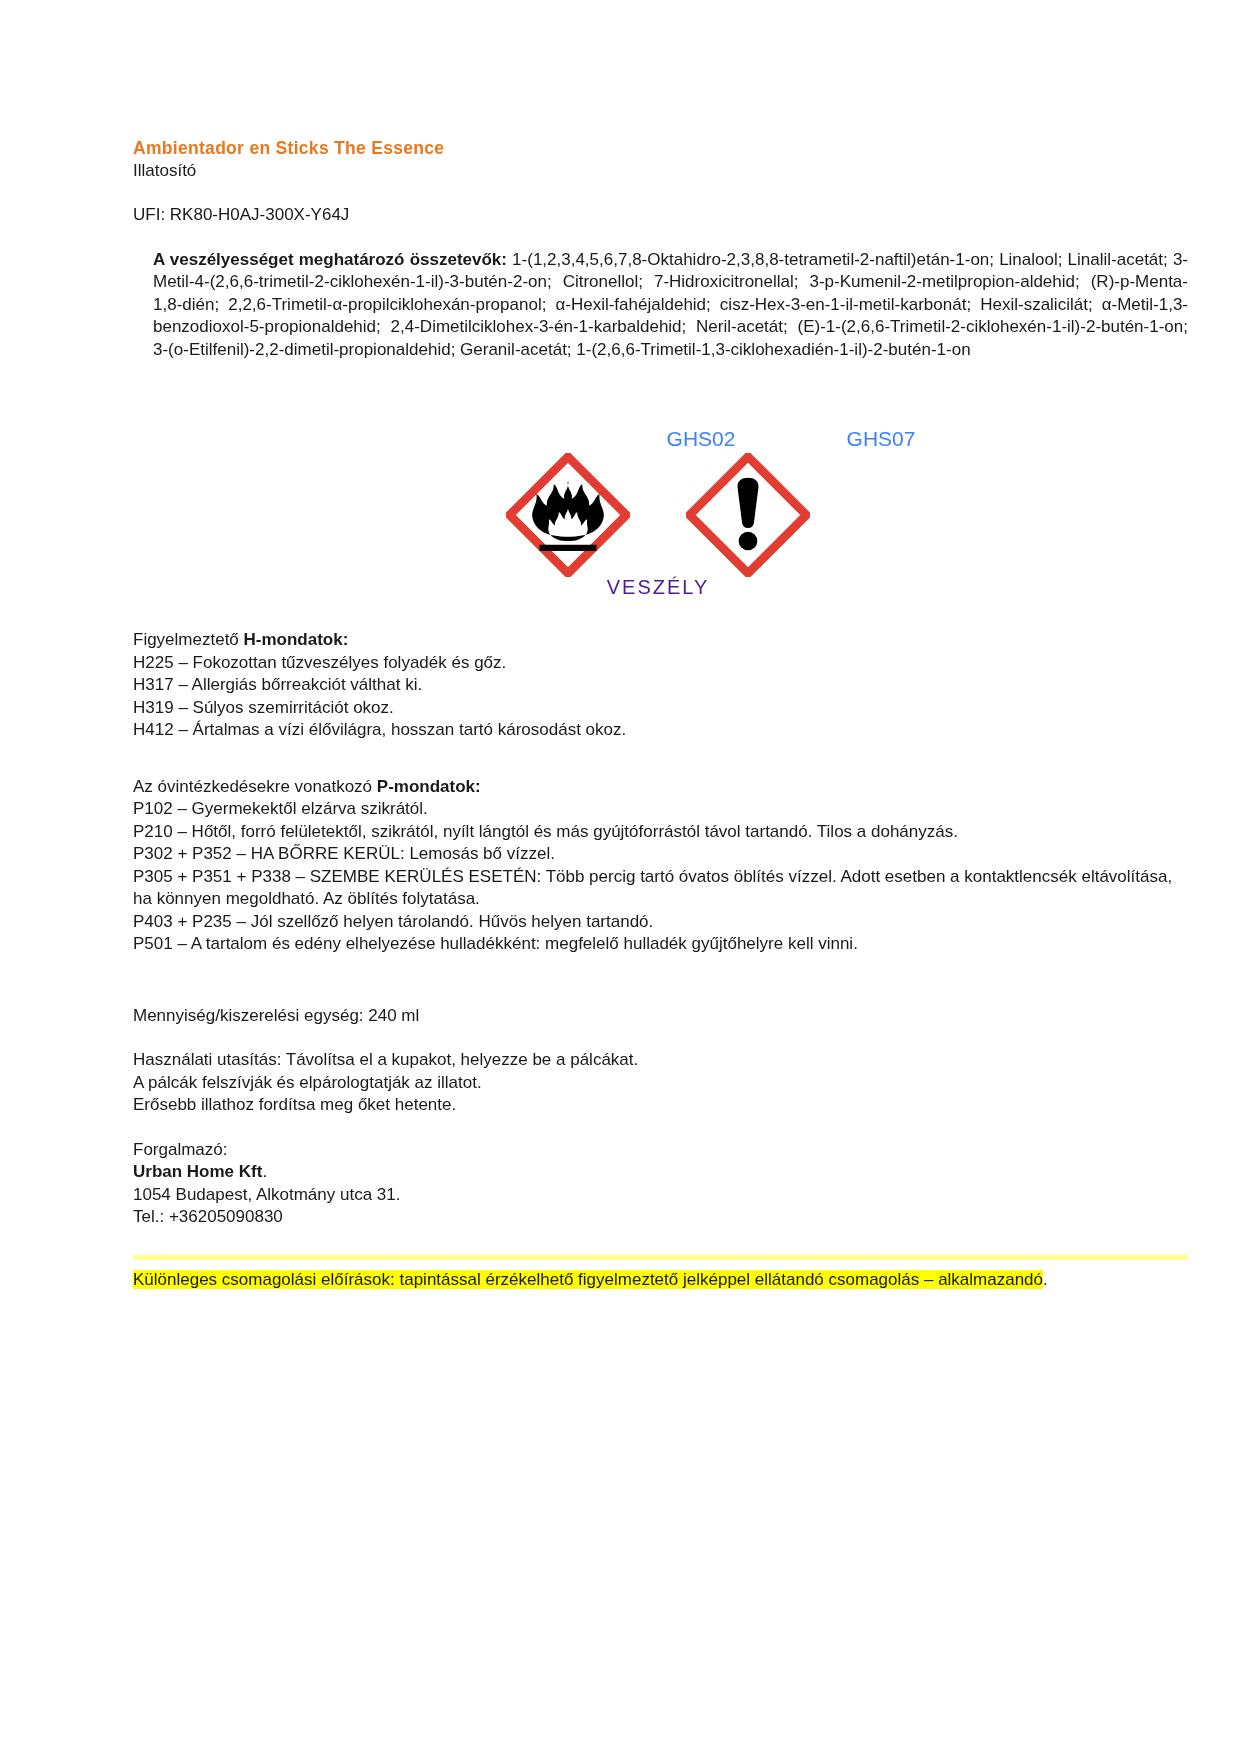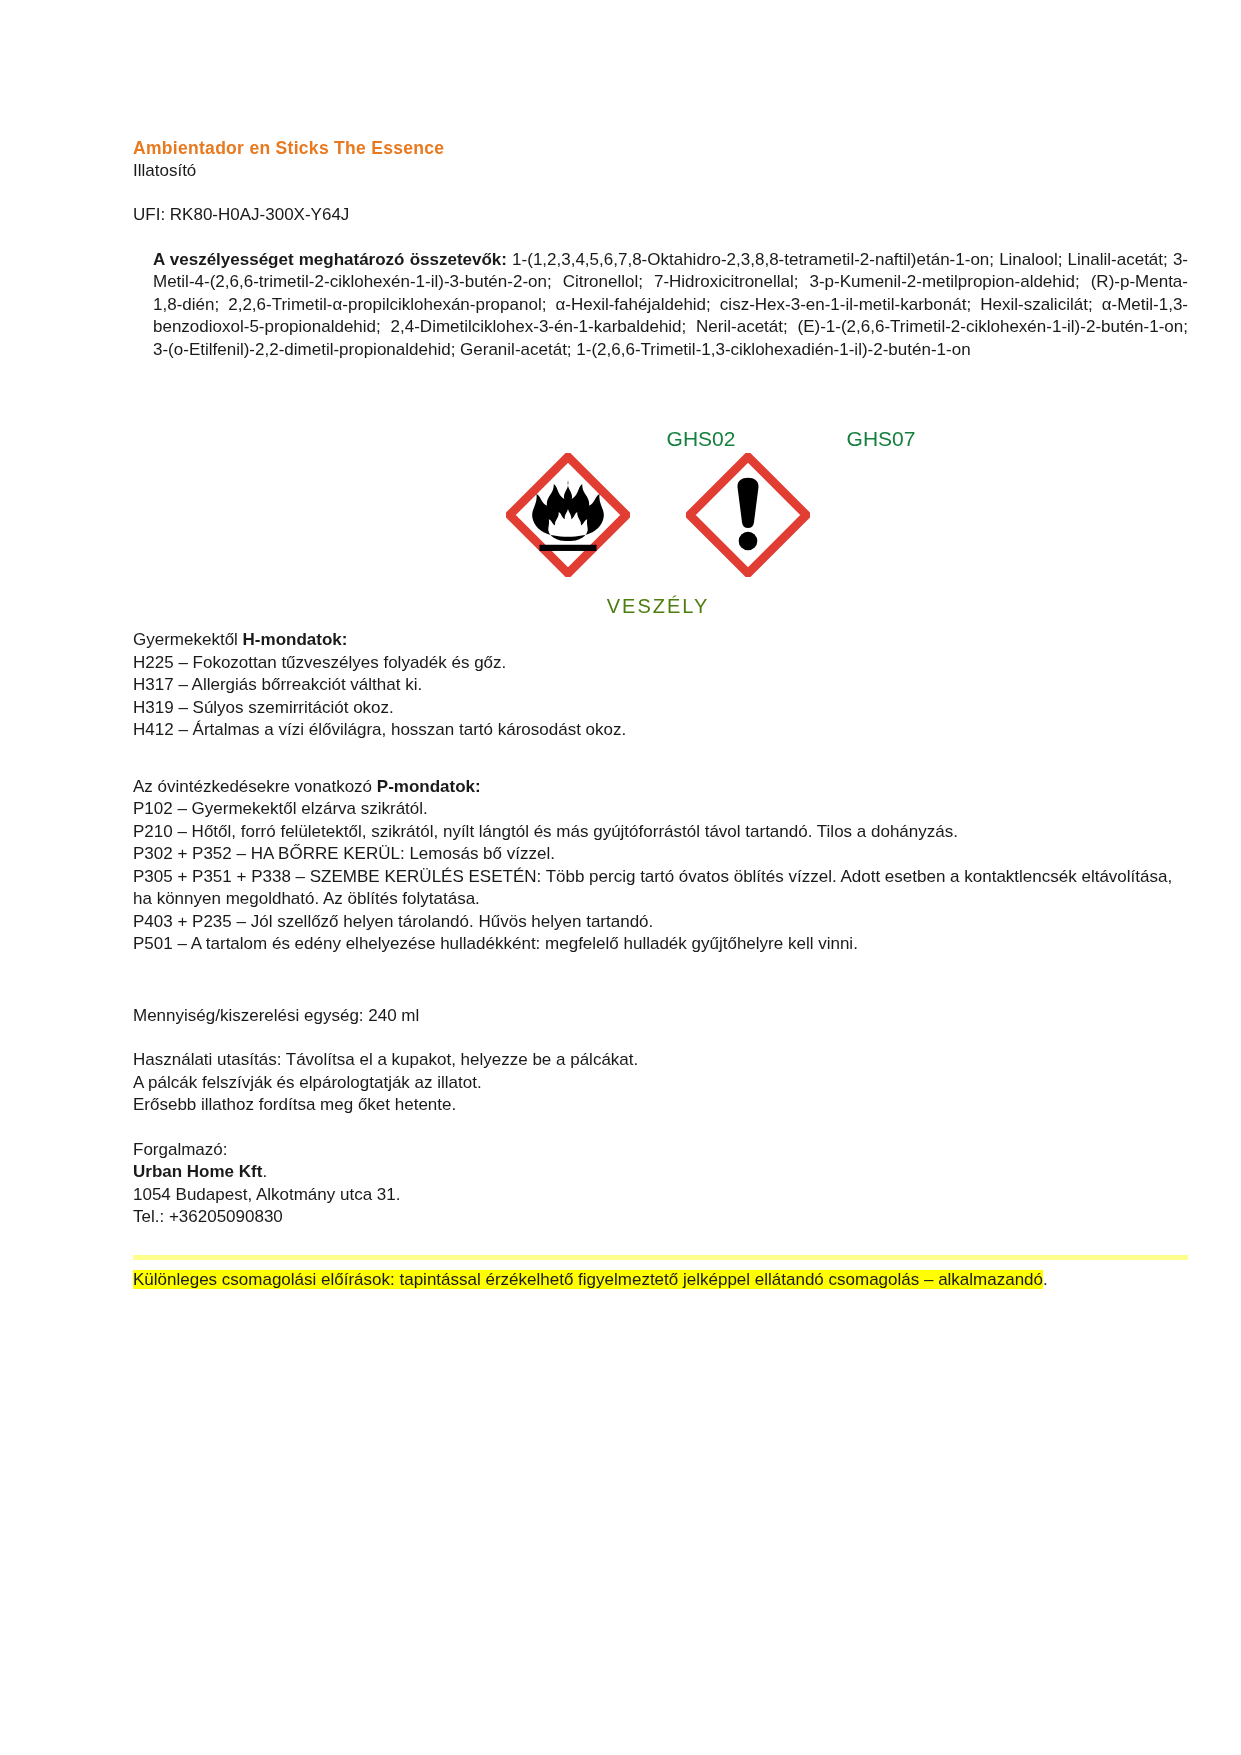--- a/index.html
+++ b/index.html
@@ -15,26 +15,26 @@
   }
   p{margin:0;}
   .gap{height:22px;}
   .title{font-weight:bold;font-size:17.5px;letter-spacing:.3px;}
   .bold{font-weight:bold;}
   .justified{text-align:justify;margin-left:20px;}
   
   .picto-wrap{position:relative;height:192px;margin-top:66px;margin-bottom:10px;}
   .ghs-label{
     position:absolute;top:0;width:160px;text-align:center;
-    font-size:21px;color:#15803d;line-height:24px;
+    font-size:21px;color:#3b82f6;line-height:24px;
   }
   .diamond{position:absolute;top:26px;width:124px;height:124px;}
   .signal-word{
-    position:absolute;top:168px;width:240px;text-align:center;
-    font-size:20px;letter-spacing:2px;color:#4d7c0f;
+    position:absolute;top:149px;width:240px;text-align:center;
+    font-size:20px;letter-spacing:2px;color:#4c1d95;
   }
   .h-line,.p-line{margin:0;}
   .statement-code{font-weight:normal;}
   .hl{background:#FFFF00;}
   .hl-band{height:5px;margin-bottom:9px;}
   .hl-band-inner{height:100%;background:rgba(255,255,0,.45);}
 </style>
 </head>
 <body>
 
@@ -69,21 +69,21 @@
       <svg viewBox="0 0 100 100" width="124" height="124">
         <path d="M50 3 L97 50 L50 97 L3 50 Z" fill="#ffffff" stroke="#E23D33" stroke-width="7" stroke-linejoin="miter"></path>
         <path fill="#000000" d="M50 20 c5.5 0 9 2.8 8.4 8 l-3.6 28 c-0.4 3-2.2 4.5-4.8 4.5 c-2.6 0-4.4-1.5-4.8-4.5 l-3.6-28 c-0.6-5.2 2.9-8 8.4-8 z"></path>
         <circle cx="50" cy="71" r="7.5" fill="#000000"></circle>
       </svg>
     </div>
 
     <div class="signal-word" style="left:405px;">VESZÉLY</div>
   </div>
 
-  <p><span>Gyermekektől </span><span class="bold">H-mondatok:</span></p>
+  <p><span>Figyelmeztető </span><span class="bold">H-mondatok:</span></p>
 
   <p class="h-line"><span class="statement-code">H225</span>
     <span>– Fokozottan tűzveszélyes folyadék és gőz.</span></p>
   <p class="h-line"><span class="statement-code">H317</span>
     <span>– Allergiás bőrreakciót válthat ki.</span></p>
   <p class="h-line"><span class="statement-code">H319</span>
     <span>– Súlyos szemirritációt okoz.</span></p>
   <p class="h-line"><span class="statement-code">H412</span>
     <span>– Ártalmas a vízi élővilágra, hosszan tartó károsodást okoz.</span></p>
 

